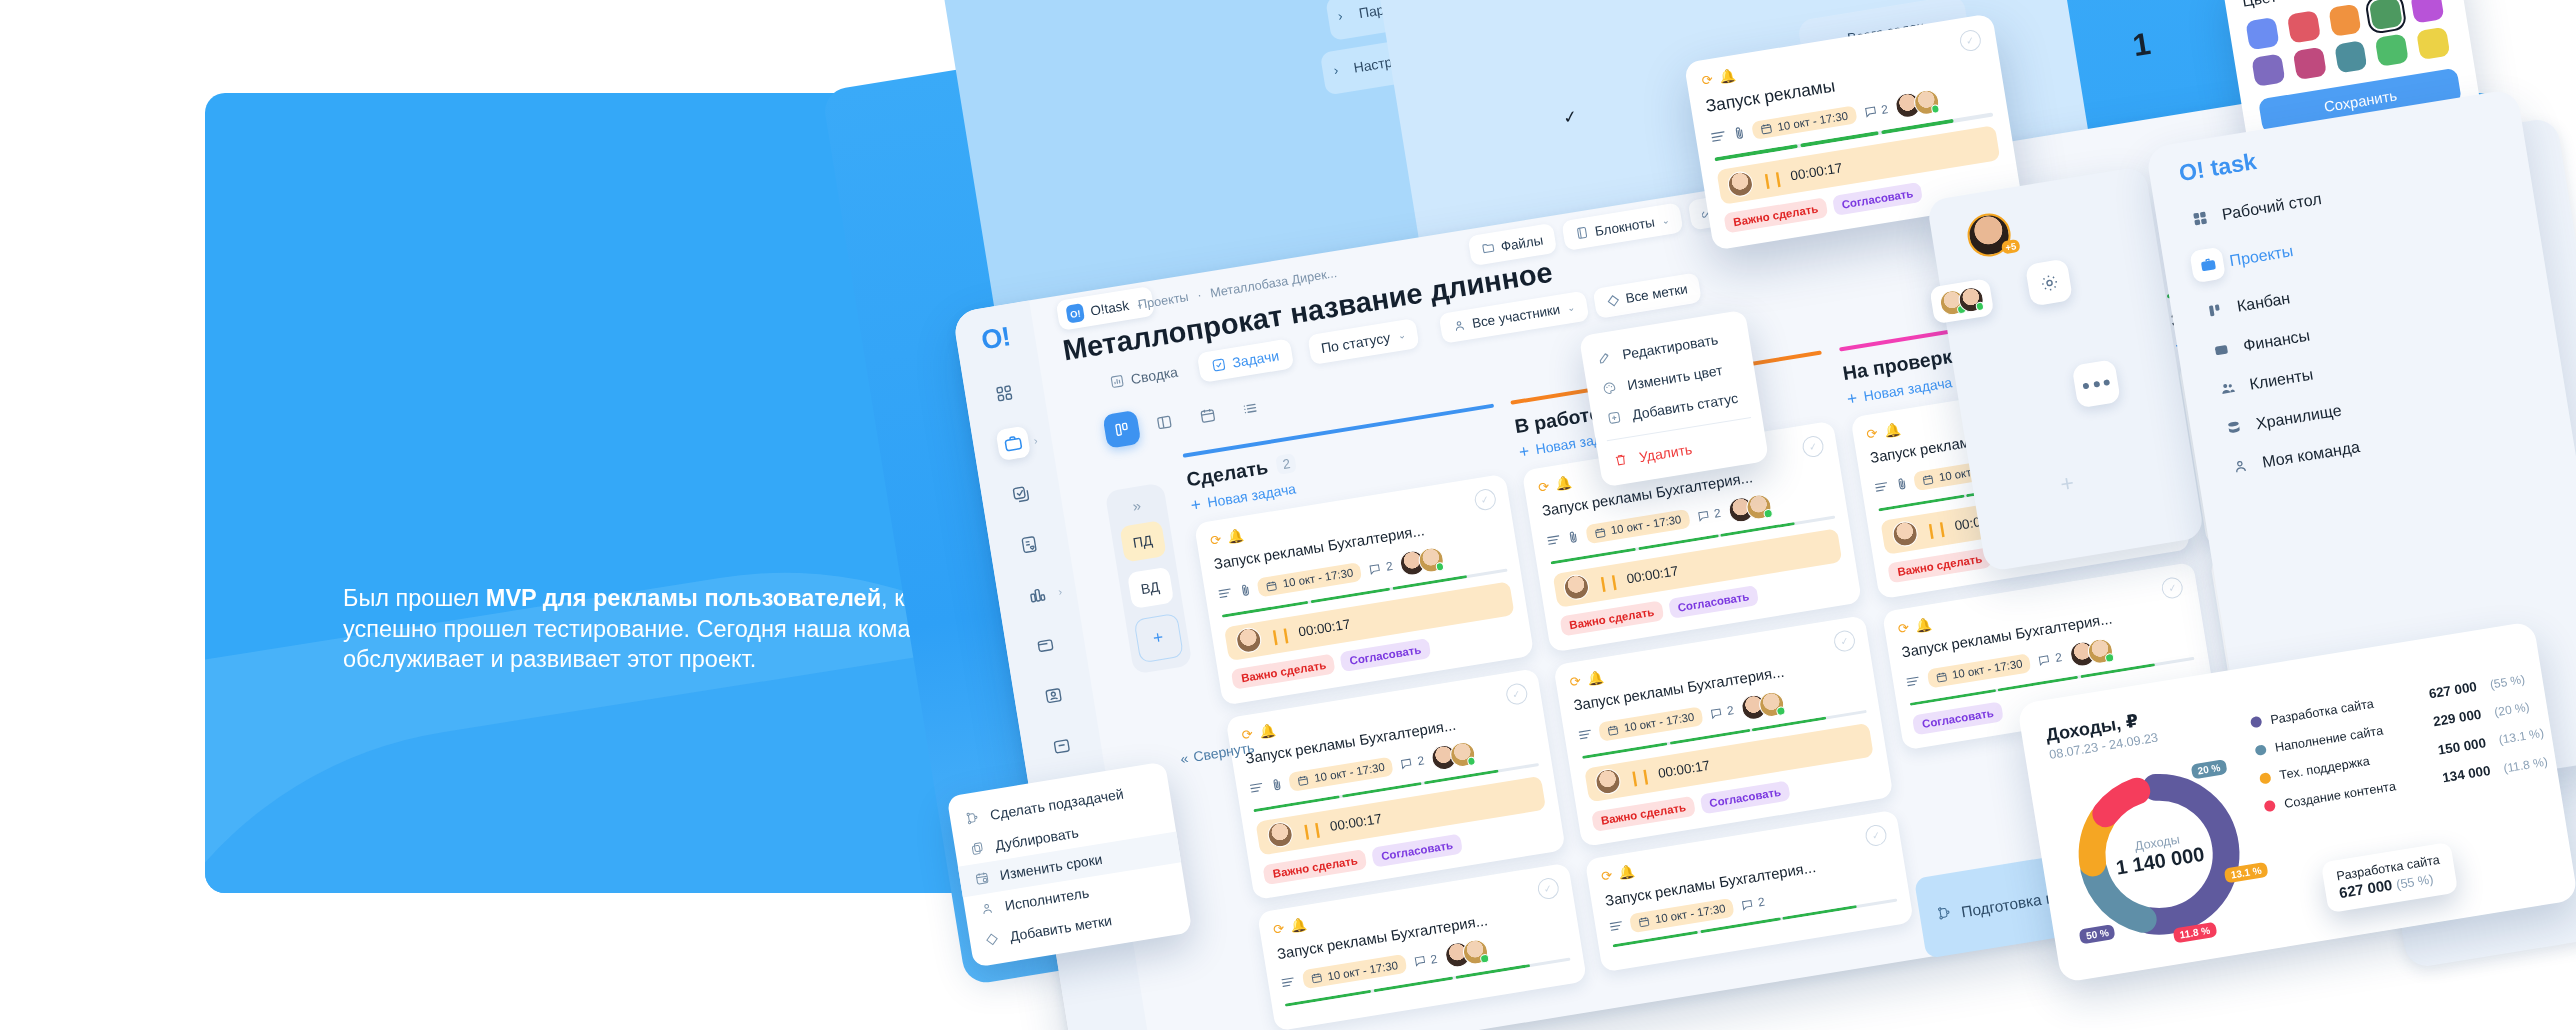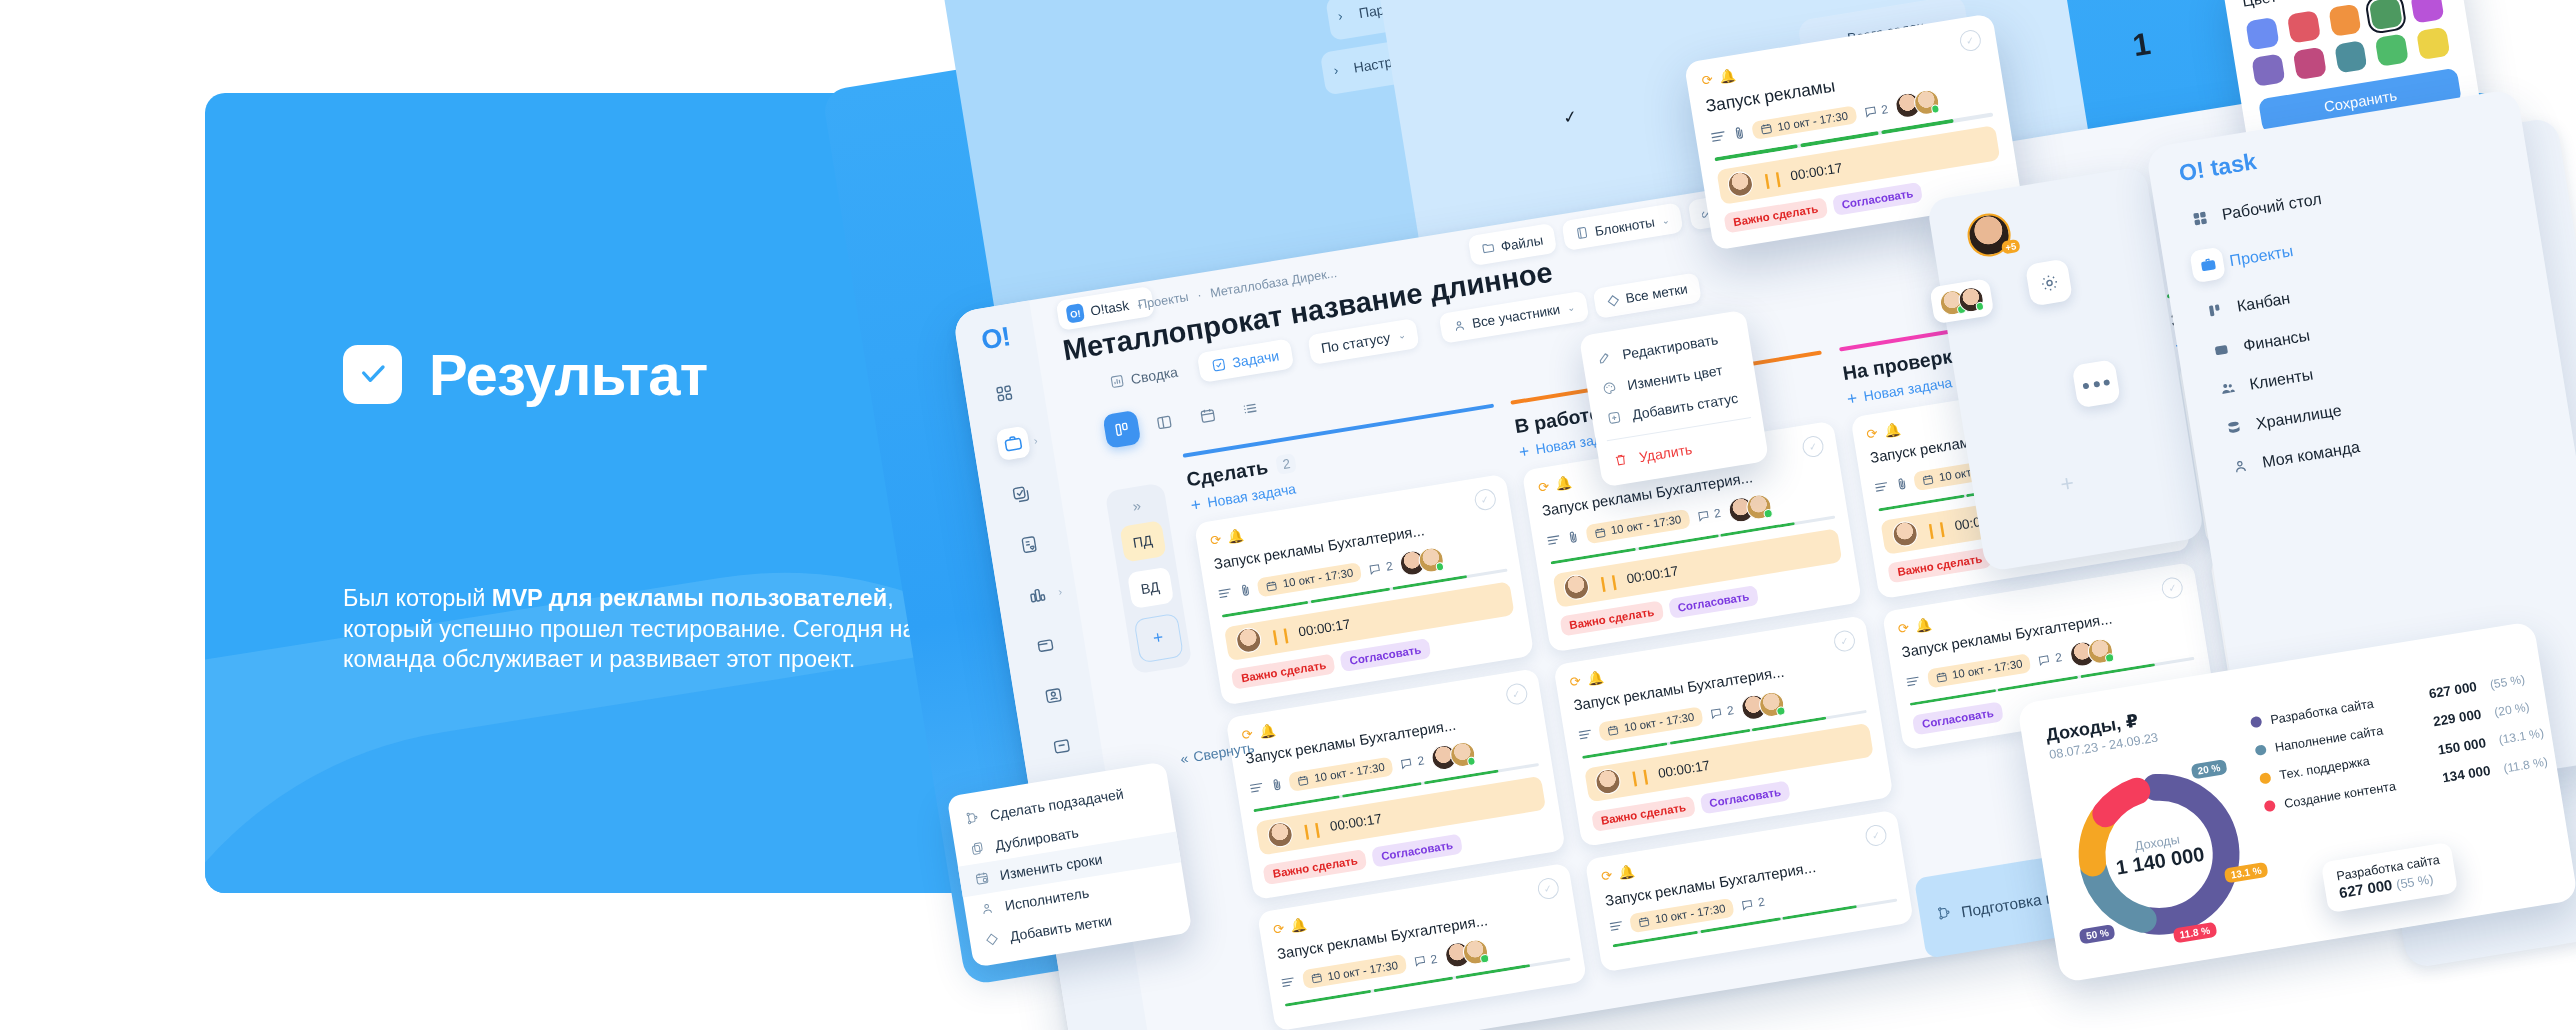--- a/index.html
+++ b/index.html
@@ -294,29 +294,21 @@
 </style>
 </head>
 <body>
 
 <div class="stage">
 
   <div class="hero">
     <div class="hero-swoosh"></div>
     <div class="hero-swoosh2"></div>
     <div class="hero-inner">
-      <div class="hero-head">
-        <div class="logo-badge">
-          <svg width="36" height="36" viewBox="0 0 54 54">
-              <path d="M13 24 L23 35 L42 15" fill="none" stroke="#34a8f8" stroke-width="5" stroke-linecap="round" stroke-linejoin="round"></path>
-            </svg>
-        </div>
-        <div class="hero-title">Результат</div>
-      </div>
-      <div class="hero-body"><span>Был который </span><b>MVP для рекламы пользователей</b><span>, который успешно прошел тестирование. Сегодня наша команда обслуживает и развивает этот проект.</span></div>
+      <div class="hero-body"><span>Был прошел </span><b>MVP для рекламы пользователей</b><span>, который успешно прошел тестирование. Сегодня наша команда обслуживает и развивает этот проект.</span></div>
     </div>
   </div>
 
   <div class="collage">
 
     <div class="blue-band">
       <div class="faint" style="left:825px;top:134px">до 31.08.2</div>
       <div class="faint" style="left:845px;top:201px">30 число</div>
       <div class="faint" style="left:765px;top:282px">000 ₽</div>
       <div class="faint" style="left:922px;top:101px">37 500 ₽</div>

